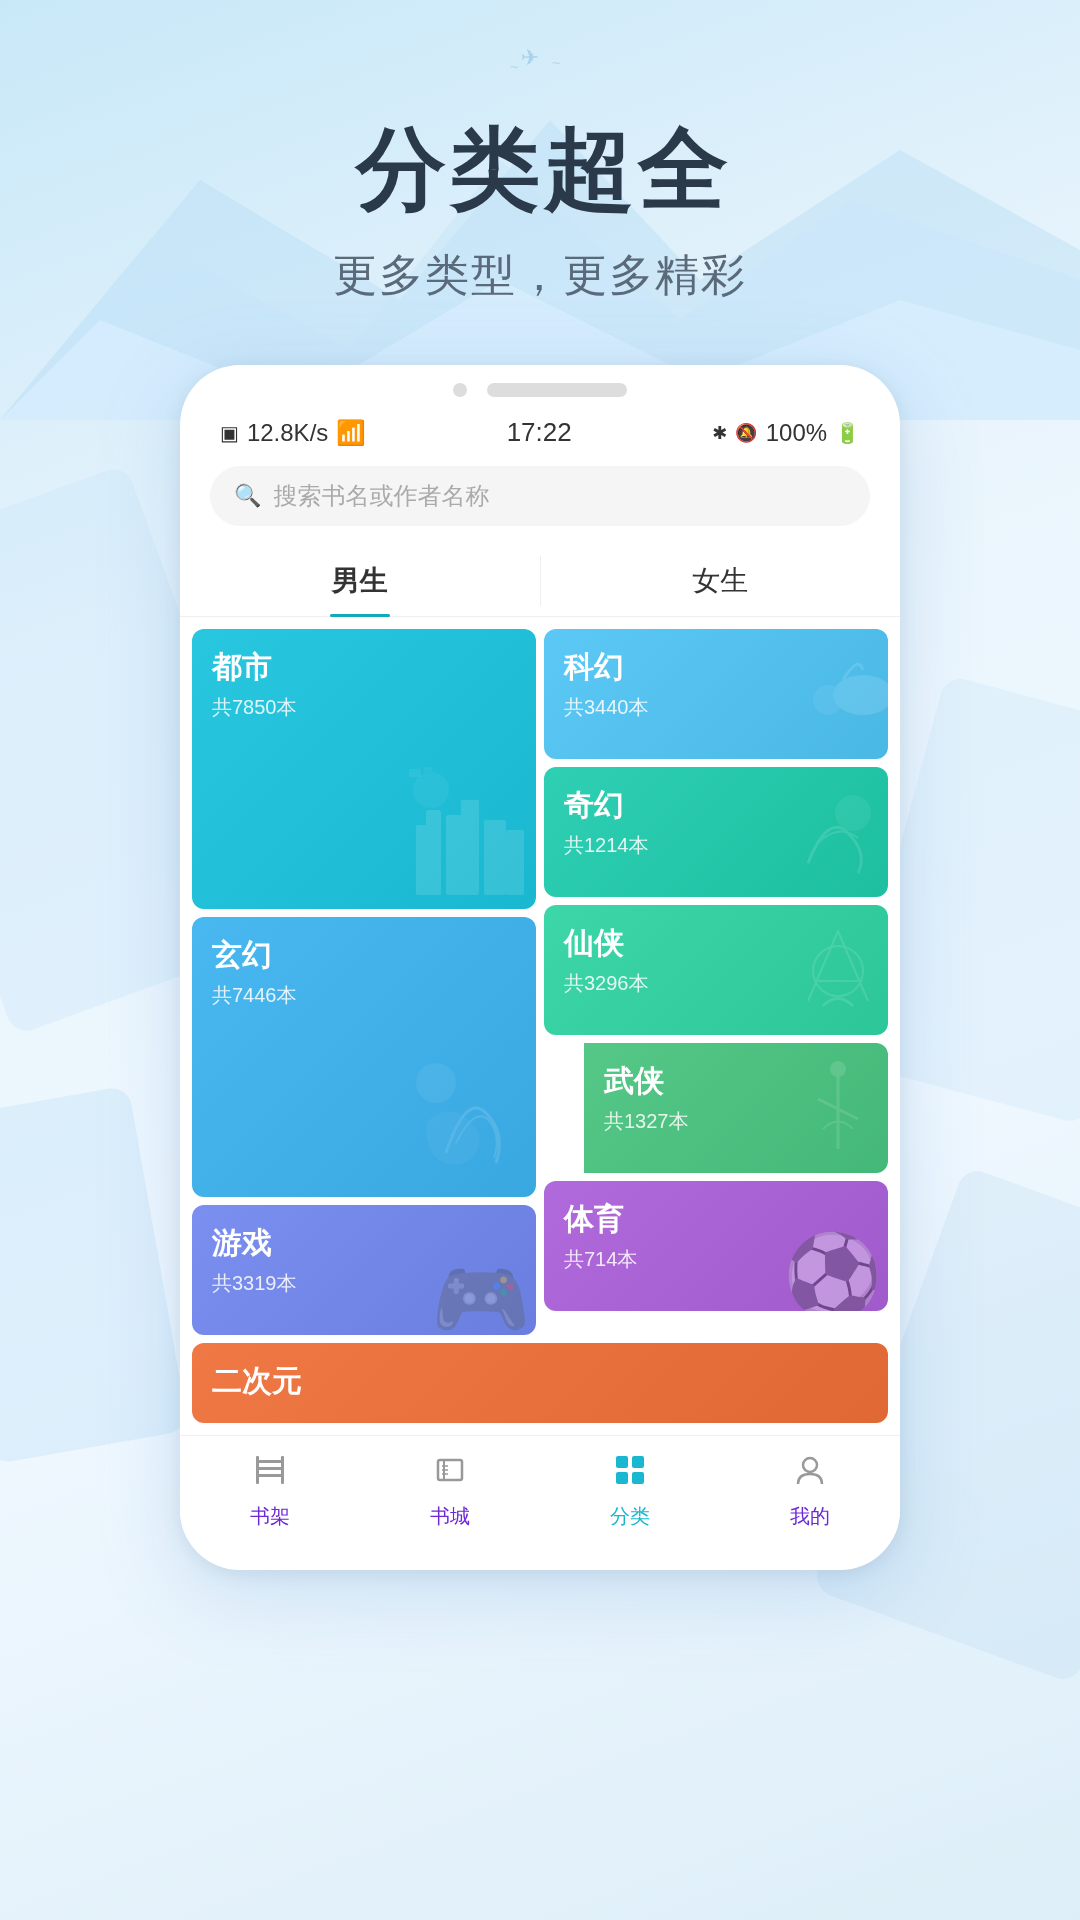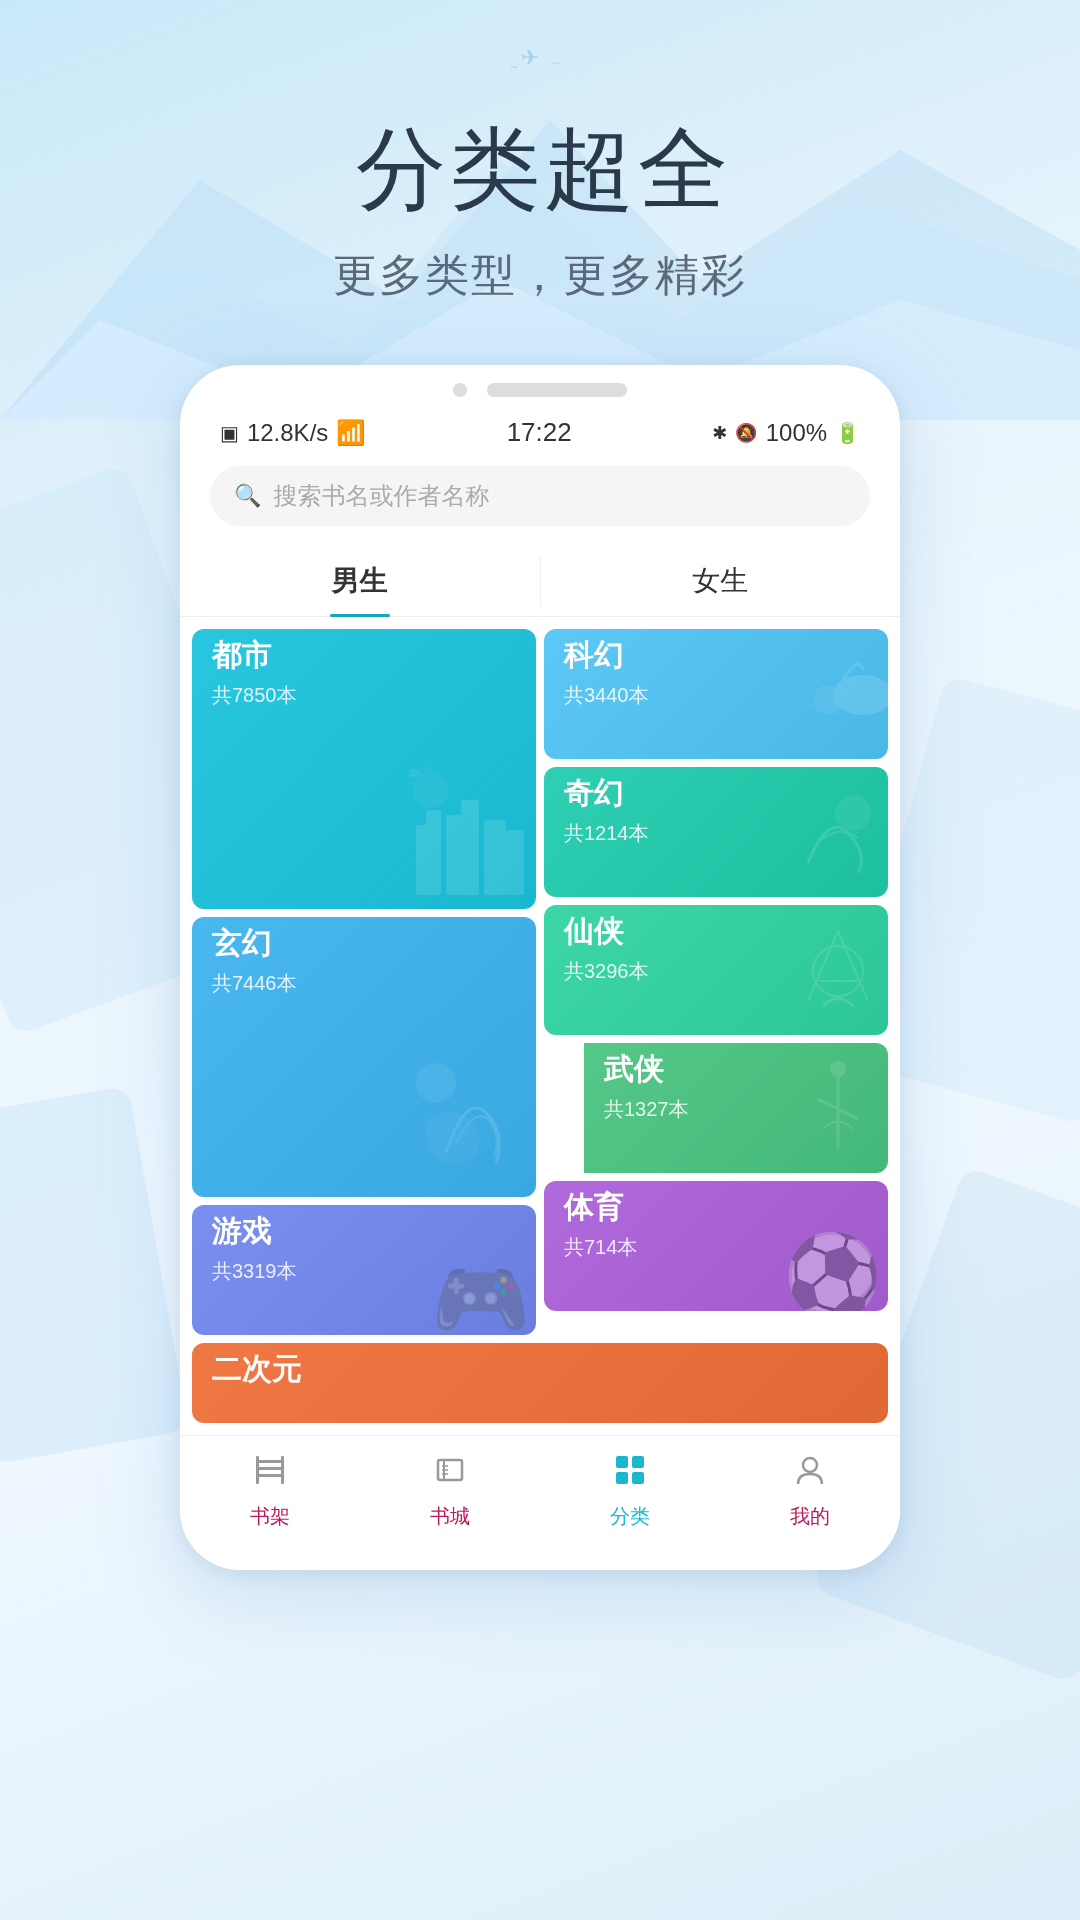--- a/index.html
+++ b/index.html
@@ -26,21 +26,21 @@
     }
 
     .hero-section {
       position: relative;
       z-index: 2;
       text-align: center;
       padding-top: 120px;
     }
     .hero-title {
       font-size: 90px;
-      font-weight: 400;
+      font-weight: 700;
       color: #2a3a4a;
       letter-spacing: 4px;
       line-height: 1.1;
       padding-left: 8px;
     }
     .hero-subtitle {
       font-size: 44px;
       color: #5a6a7a;
       margin-top: 27px;
       letter-spacing: 2px;
@@ -150,21 +150,21 @@
     .col-left { display: flex; flex-direction: column; gap: 8px; flex: 1; }
     .col-right { display: flex; flex-direction: column; gap: 8px; flex: 1; }
 
     .cat-card {
       border-radius: 12px;
       overflow: hidden;
       position: relative;
       cursor: pointer;
     }
     .cat-card-inner {
-      padding: 6px 20px;
+      padding: 18px 20px;
       position: relative;
       overflow: hidden;
       min-height: 120px;
     }
     .cat-name {
       font-size: 30px;
       font-weight: 700;
       color: #fff;
       display: block;
     }
@@ -213,21 +213,21 @@
       gap: 6px;
       cursor: pointer;
     }
     .nav-icon {
       font-size: 36px;
       color: #999;
     }
     .nav-icon.active { color: #1ab8d0; }
     .nav-label {
       font-size: 20px;
-      color: #be185d;
+      color: #6d28d9;
     }
     .nav-label.active { color: #1ab8d0; }
 
     
     .bg-shape-left {
       position: absolute;
       left: -80px;
       top: 500px;
       width: 300px;
       height: 500px;

